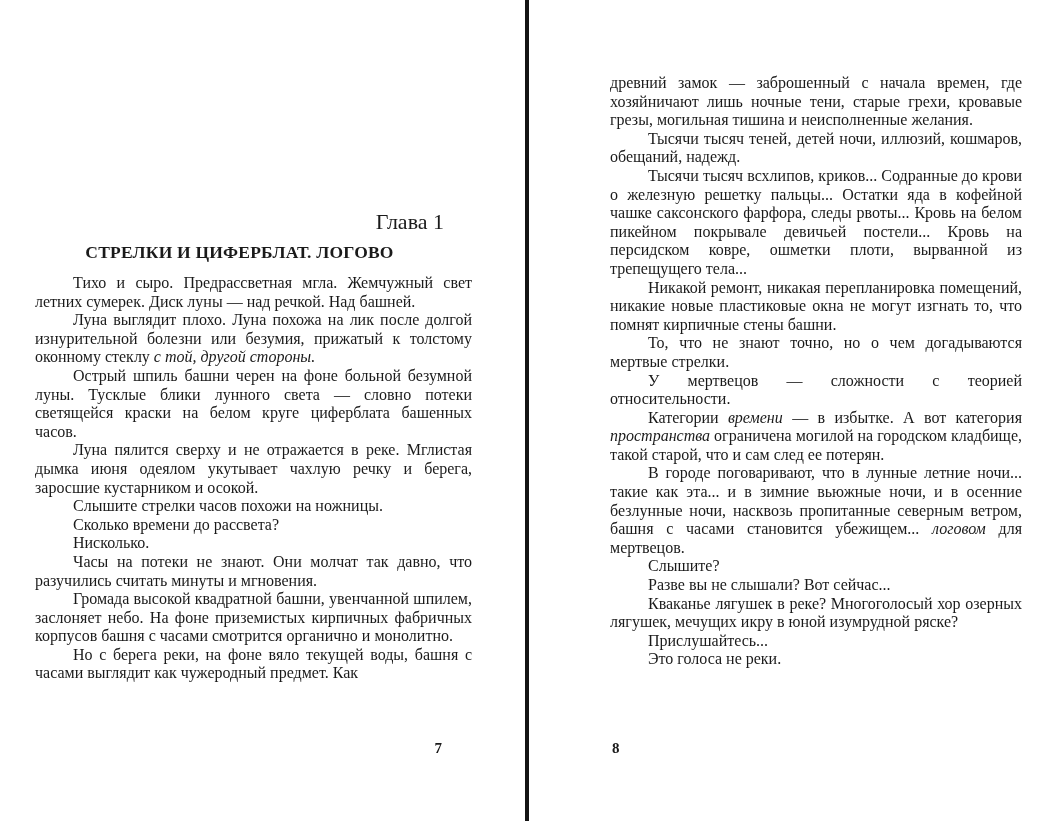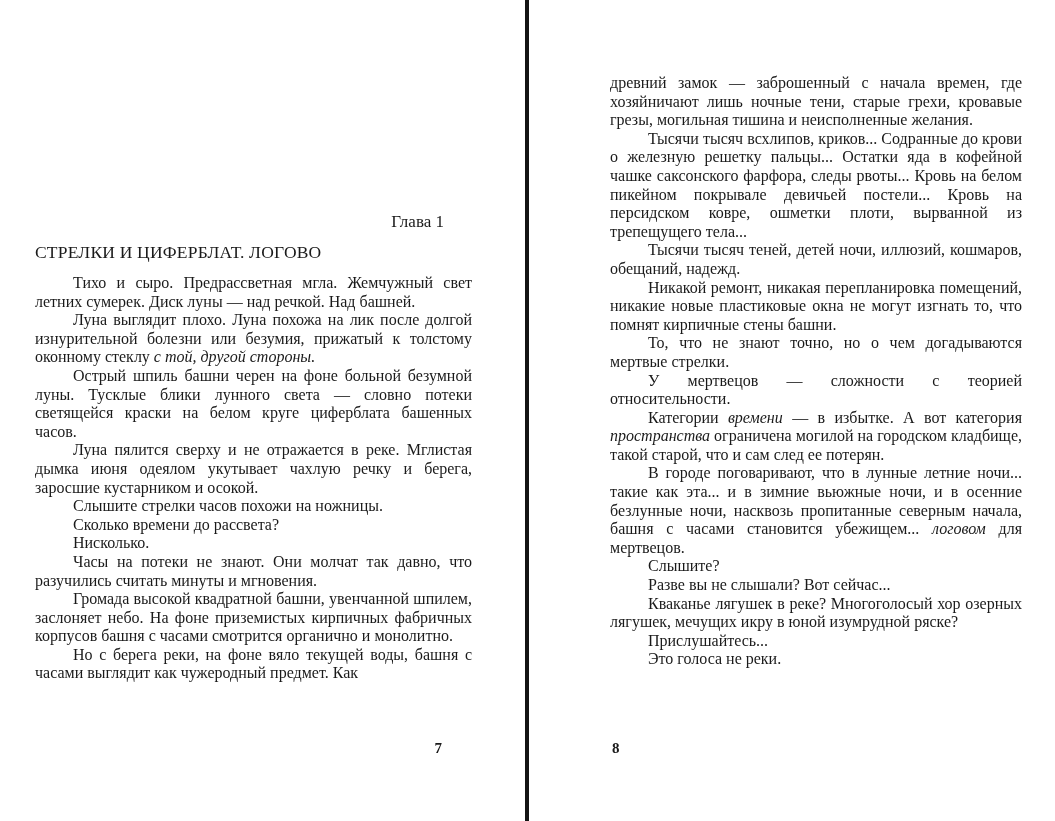--- a/index.html
+++ b/index.html
@@ -22,29 +22,29 @@
     background: #141414;
   }
   .page { position: absolute; top: 0; height: 821px; margin-top: 16px; }
   .page-left  { left: 35px;  width: 437px; }
   .page-right { left: 610px; width: 412px; }
 
   .chapter-label {
     padding-top: 196px;
     padding-right: 28px;
     text-align: right;
-    font-size: 17px;
+    font-size: 22px;
     line-height: 20px;
   }
   .page-title {
     margin: 10px 28px 0 0;
-    text-align: left;
+    text-align: center;
     font-size: 17.5px;
     line-height: 20px;
-    font-weight: 400;
+    font-weight: 700;
     letter-spacing: 0.2px;
   }
   .page-left  .body-text { margin-top: 12px; }
   .page-right .body-text { padding-top: 58px; }
 
   .body-text p {
     margin: 0;
     font-size: 16px;
     line-height: 18.6px;
     text-align: justify;
@@ -85,27 +85,27 @@
         <p class="indent"><span>Но с берега реки, на фоне вяло текущей воды, башня с часами выглядит как чужеродный предмет. Как</span></p>
       </div>
     <div class="page-number">7</div>
   </div>
 
   <div class="spine"></div>
 
   <div class="page page-right">
     <div class="body-text">
         <p class=""><span>древний замок — заброшенный с начала времен, где хозяйничают лишь ночные тени, старые грехи, кровавые грезы, могильная тишина и неисполненные желания.</span></p>
+        <p class="indent"><span>Тысячи тысяч теней, детей ночи, иллюзий, кошмаров, обещаний, надежд.</span></p>
         <p class="indent"><span>Тысячи тысяч всхлипов, криков... Содранные до крови о железную решетку пальцы... Остатки яда в кофейной чашке саксонского фарфора, следы рвоты... Кровь на белом пикейном покрывале девичьей постели... Кровь на персидском ковре, ошметки плоти, вырванной из трепещущего тела...</span></p>
-        <p class="indent"><span>Тысячи тысяч теней, детей ночи, иллюзий, кошмаров, обещаний, надежд.</span></p>
         <p class="indent"><span>Никакой ремонт, никакая перепланировка помещений, никакие новые пластиковые окна не могут изгнать то, что помнят кирпичные стены башни.</span></p>
         <p class="indent"><span>То, что не знают точно, но о чем догадываются мертвые стрелки.</span></p>
         <p class="indent"><span>У мертвецов — сложности с теорией относительности.</span></p>
         <p class="indent"><span>Категории </span><em>времени</em><span> — в избытке. А вот категория </span><em>пространства</em><span> ограничена могилой на городском кладбище, такой старой, что и сам след ее потерян.</span></p>
-        <p class="indent"><span>В городе поговаривают, что в лунные летние ночи... такие как эта... и в зимние вьюжные ночи, и в осенние безлунные ночи, насквозь пропитанные северным начала, башня с часами становится убежищем... </span><em>логовом</em><span> для мертвецов.</span></p>
+        <p class="indent"><span>В городе поговаривают, что в лунные летние ночи... такие как эта... и в зимние вьюжные ночи, и в осенние безлунные ночи, насквозь пропитанные северным ветром, башня с часами становится убежищем... </span><em>логовом</em><span> для мертвецов.</span></p>
         <p class="indent"><span>Слышите?</span></p>
         <p class="indent"><span>Разве вы не слышали? Вот сейчас...</span></p>
         <p class="indent"><span>Кваканье лягушек в реке? Многоголосый хор озерных лягушек, мечущих икру в юной изумрудной ряске?</span></p>
         <p class="indent"><span>Прислушайтесь...</span></p>
         <p class="indent"><span>Это голоса не реки.</span></p>
       </div>
     <div class="page-number">8</div>
   </div>
 
 </div>

